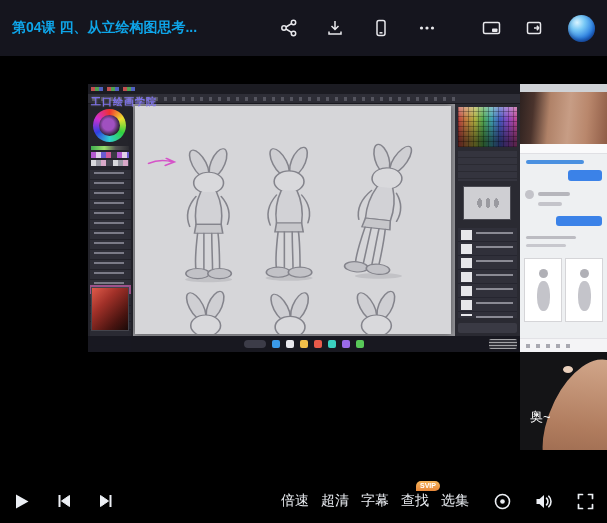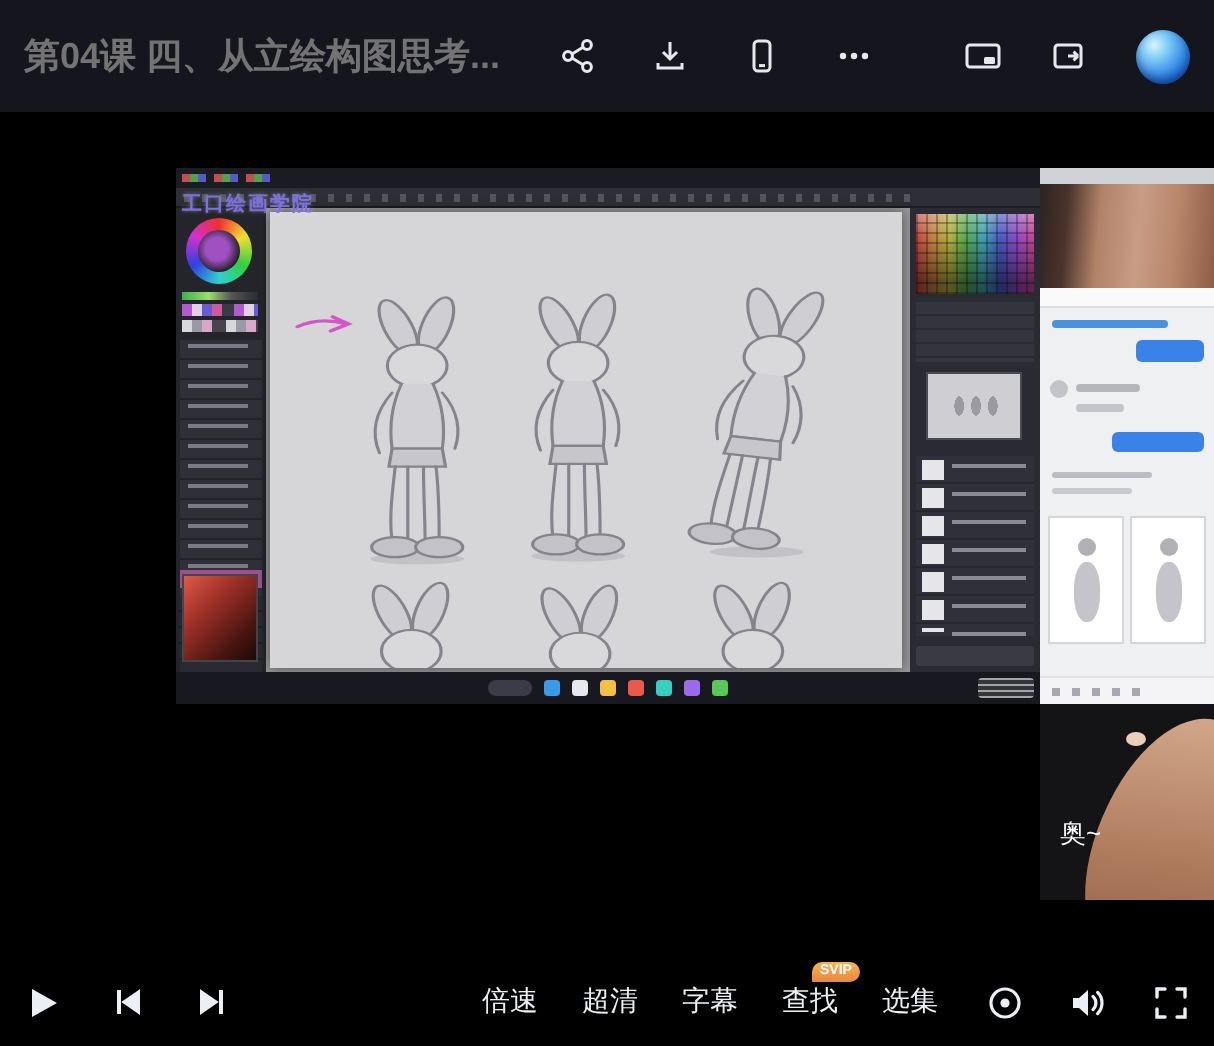--- a/index.html
+++ b/index.html
@@ -3,21 +3,21 @@
 <meta charset="utf-8">
 <style>
   * { margin:0; padding:0; box-sizing:border-box; }
   html,body { background:#000; }
   body { font-family:"Liberation Sans","DejaVu Sans",sans-serif; }
   .app { position:relative; width:607px; height:523px; background:#000; overflow:hidden; }
 
   
   .topbar { position:absolute; top:0; left:0; width:607px; height:56px; background:#15151e;
             display:flex; align-items:center; padding:0 12px; }
-  .title { color:#737373; font-size:18px; font-weight:bold; width:252px; white-space:nowrap; overflow:hidden; }
+  .title { color:#0ea5e9; font-size:14px; font-weight:bold; width:252px; white-space:nowrap; overflow:hidden; }
   .topbar-icons { display:flex; align-items:center; gap:24px; margin-left:14px; }
   .topbar-right { margin-left:auto; display:flex; align-items:center; gap:22px; }
   .icon-btn { width:22px; height:22px; display:flex; align-items:center; justify-content:center; cursor:pointer; background:none; border:none; }
   .icon-btn svg { display:block; }
   .avatar { width:27px; height:27px; border-radius:50%;
     background: radial-gradient(circle at 34% 28%, #d9f4ff 0%, #79c9f6 28%, #2a7de0 64%, #0b3fa8 100%);
     box-shadow: inset 0 -2px 4px rgba(0,0,40,.4); cursor:pointer; }
 
   
   .video-area { position:absolute; top:56px; left:0; width:607px; height:399px; background:#000; cursor:pointer; }
@@ -142,21 +142,21 @@
   .progress-bar { position:relative; flex:1; height:4px; margin:0 9px; border-radius:2px; background:#2e4f86; cursor:pointer; }
   .progress-fill { position:absolute; left:0; top:0; bottom:0; border-radius:2px; background:#2b8cff; width:0; }
   .progress-handle { position:absolute; top:50%; left:0; width:11px; height:11px; border-radius:50%; background:#ffffff;
     transform:translate(-50%,-50%); box-shadow:0 0 3px rgba(0,0,0,.5); cursor:grab; }
 
   
   .controls-row { position:absolute; top:479px; left:0; width:607px; height:44px;
     display:flex; align-items:center; padding:0 12px; }
   .ctl-group { display:flex; align-items:center; }
   .left-controls { gap:24px; }
-  .mid-controls { margin-left:auto; gap:22px;text-decoration:underline; }
+  .mid-controls { margin-left:auto; gap:12px;text-decoration:underline; }
   .right-controls { margin-left:24px; gap:22px; }
   .ctl-btn { background:none; border:none; cursor:pointer; display:flex; align-items:center; justify-content:center; }
   .txt-btn { color:#eceff4; font-size:14px; position:relative; padding:2px 0; }
   .svip-badge { position:absolute; top:-9px; left:15px; padding:1px 4px; font-size:7px; font-weight:bold;
     color:#ffffff; background:linear-gradient(180deg,#f5b45a,#e8883a); border-radius:5px 5px 5px 0; line-height:1.2; }
 </style>
 </head>
 <body>
 
 <div class="app">

